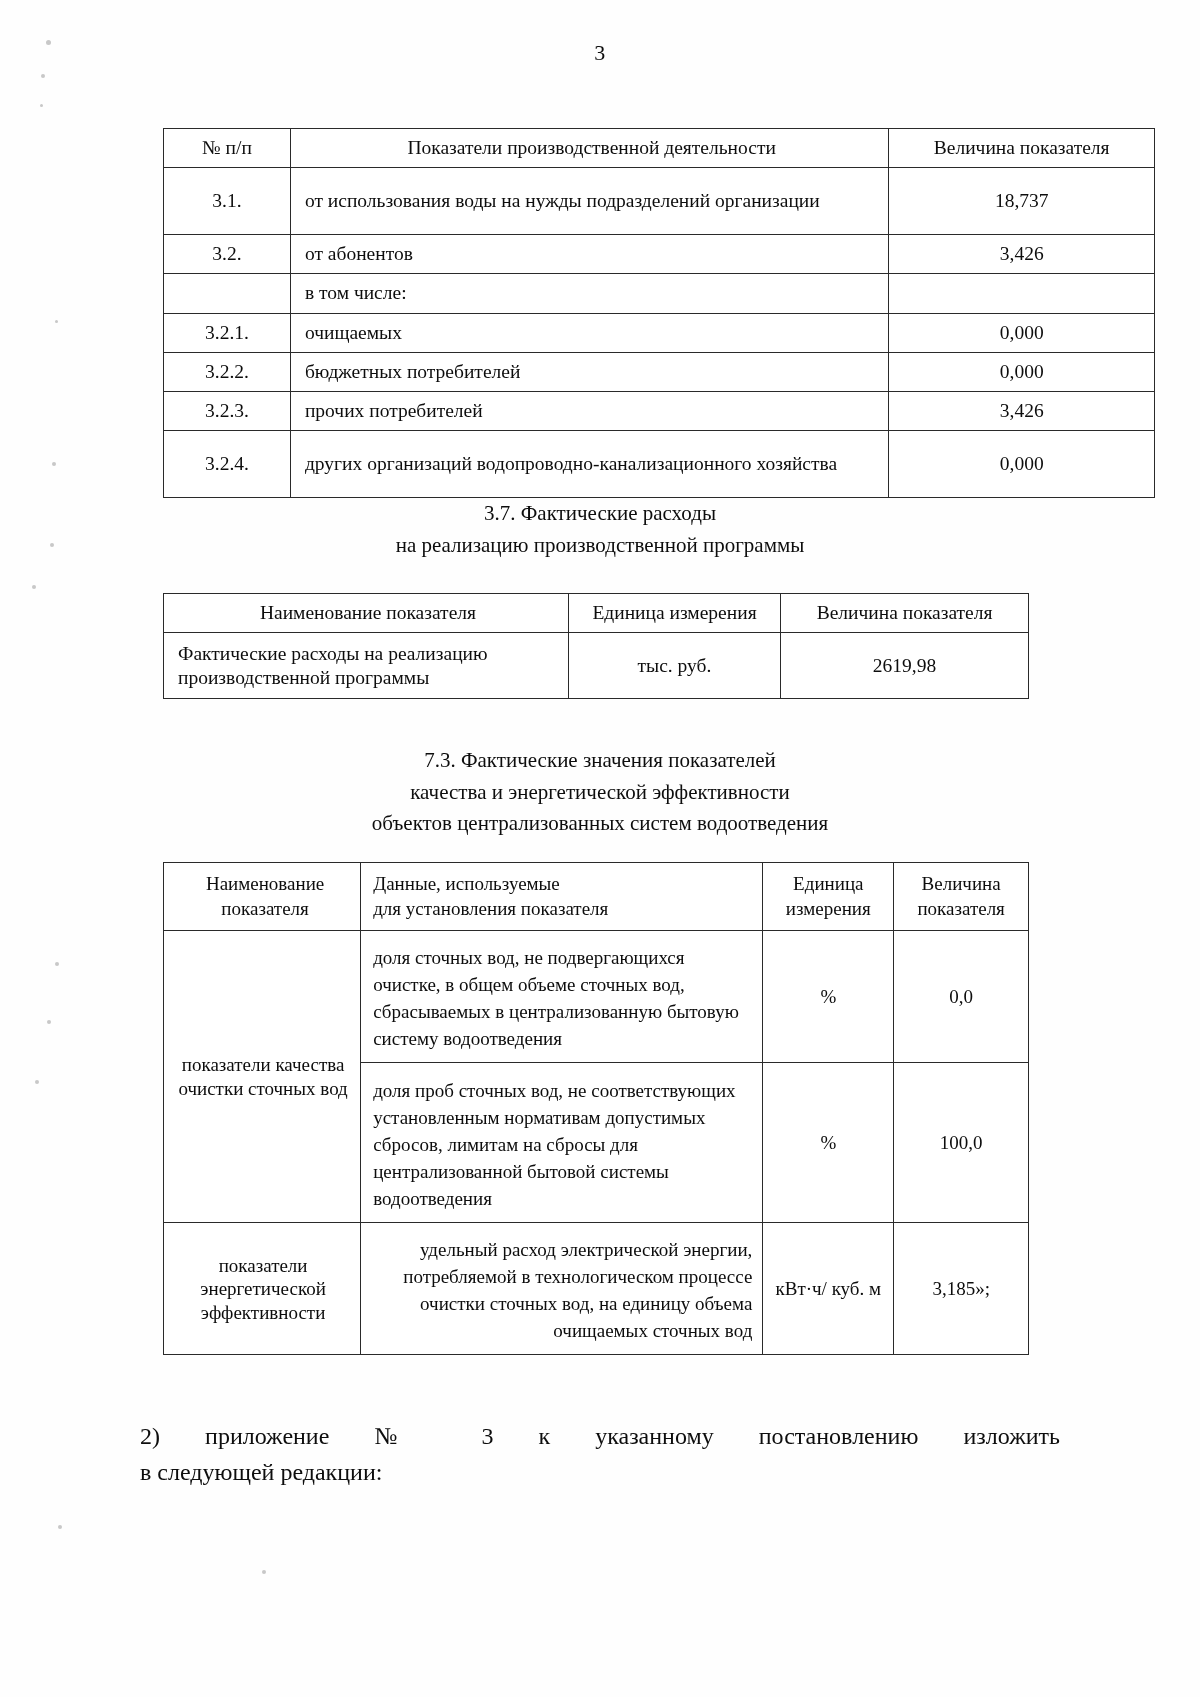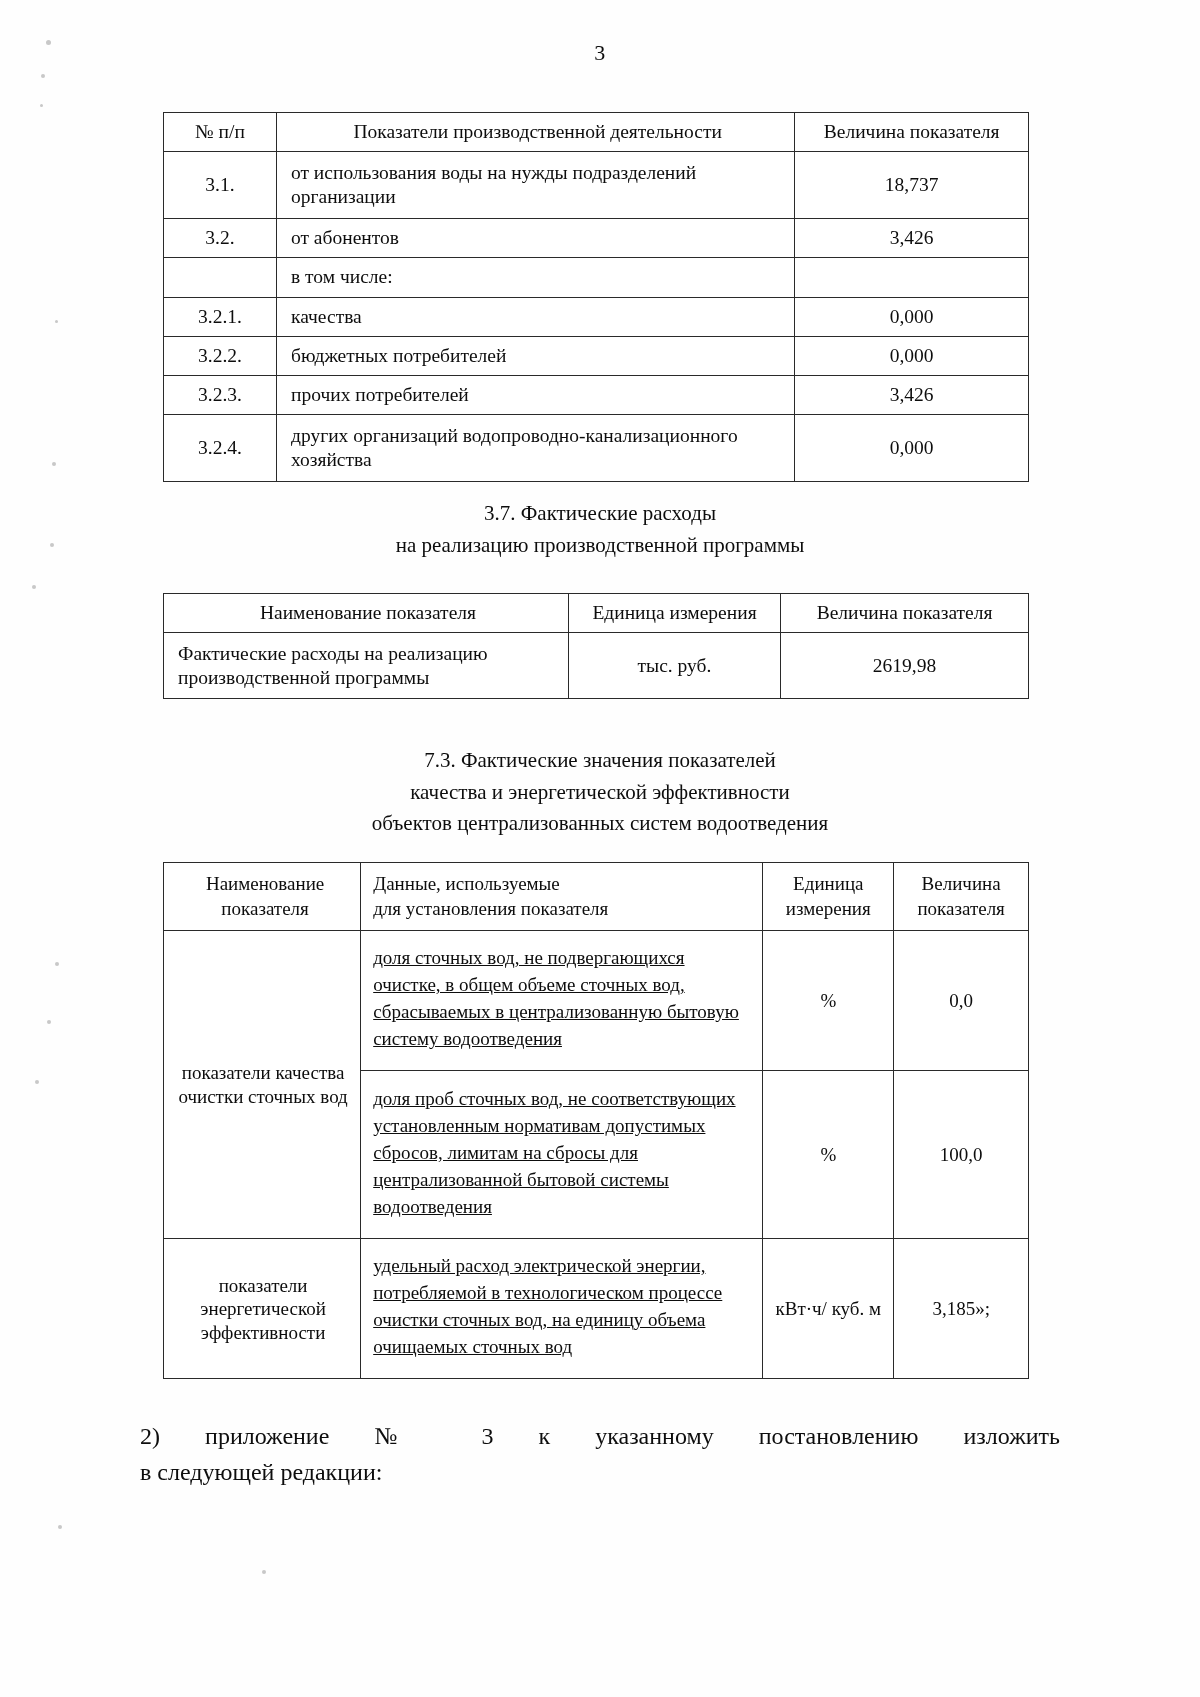--- a/index.html
+++ b/index.html
@@ -44,21 +44,21 @@
   }
   table.doc td, table.doc th {
     border: 1.3px solid #2a2a2a;
     padding: 7px 10px;
     font-weight: normal;
     vertical-align: middle;
   }
   .hdr td { text-align: center; padding-top: 10px; padding-bottom: 10px; }
 
   
-  #table1 { left: 163px; top: 112px; width: 866px; }
+  #table1 { left: 163px; top: 128px; width: 992px; }
   #table1 td.idx   { width: 98px;  text-align: center; }
   #table1 td.name  { width: 536px; text-align: left; padding-left: 14px; }
   #table1 td.val   { width: 228px; text-align: center; }
   #table1 tr.r-tall td { height: 52px; }
 
   
   .heading {
     position: absolute;
     width: 1200px;
     left: 0;
@@ -74,21 +74,21 @@
   #table2 td.val  { width: 245px; text-align: center; }
 
   
   #table3 { left: 163px; top: 862px; width: 866px; font-size: 19px; }
   #table3 td { vertical-align: middle; }
   #table3 td.n1 { width: 186px; text-align: center; padding-left: 12px; vertical-align: middle; }
   #table3 td.n2 { width: 434px; text-align: left; padding-left: 12px; }
   #table3 td.n3 { width: 118px; text-align: center; }
   #table3 td.n4 { width: 122px; text-align: center; }
   #table3 .hcell { text-align: center; line-height: 1.3; padding: 9px 6px; }
-  #table3 .body-l { line-height: 1.42; padding-top: 9px; padding-bottom: 12px; text-decoration: underline; }
+  #table3 .body-l { line-height: 1.42; padding-top: 9px; padding-bottom: 4px; }
 
   
   .para {
     position: absolute;
     left: 140px;
     width: 920px;
     font-size: 24px;
     line-height: 1.5;
   }
   .para .ln1 { text-align: justify; text-align-last: justify; text-indent: 0; }
@@ -133,21 +133,21 @@
         <td class="name">от абонентов</td>
         <td class="val">3,426</td>
       </tr>
       <tr>
         <td class="idx"></td>
         <td class="name">в том числе:</td>
         <td class="val"></td>
       </tr>
       <tr>
         <td class="idx">3.2.1.</td>
-        <td class="name">качества</td>
+        <td class="name">очищаемых</td>
         <td class="val">0,000</td>
       </tr>
       <tr>
         <td class="idx">3.2.2.</td>
         <td class="name">бюджетных потребителей</td>
         <td class="val">0,000</td>
       </tr>
       <tr>
         <td class="idx">3.2.3.</td>
         <td class="name">прочих потребителей</td>
@@ -214,21 +214,21 @@
         <td class="n3">%</td>
         <td class="n4">0,0</td>
       </tr>
       <tr>
         <td class="n2 body-l" style="height:146px;">доля проб сточных вод, не соответствующих установленным нормативам допустимых сбросов, лимитам на сбросы для централизованной бытовой системы водоотведения</td>
         <td class="n3">%</td>
         <td class="n4">100,0</td>
       </tr>
       <tr>
         <td class="n1">показатели энергетической эффективности</td>
-        <td class="n2 body-l" style="height:118px;">удельный расход электрической энергии, потребляемой в технологическом процессе очистки сточных вод, на единицу объема очищаемых сточных вод</td>
+        <td class="n2 body-l" style="height:118px;text-align:right;">удельный расход электрической энергии, потребляемой в технологическом процессе очистки сточных вод, на единицу объема очищаемых сточных вод</td>
         <td class="n3">кВт·ч/ куб. м</td>
         <td class="n4">3,185»;</td>
       </tr>
     </tbody>
   </table>
 
   <div class="para" style="top:1418px;">
     <div class="ln1">2)  приложение  №  3  к  указанному  постановлению  изложить</div>
     <div class="ln2">в следующей редакции:</div>
   </div>

